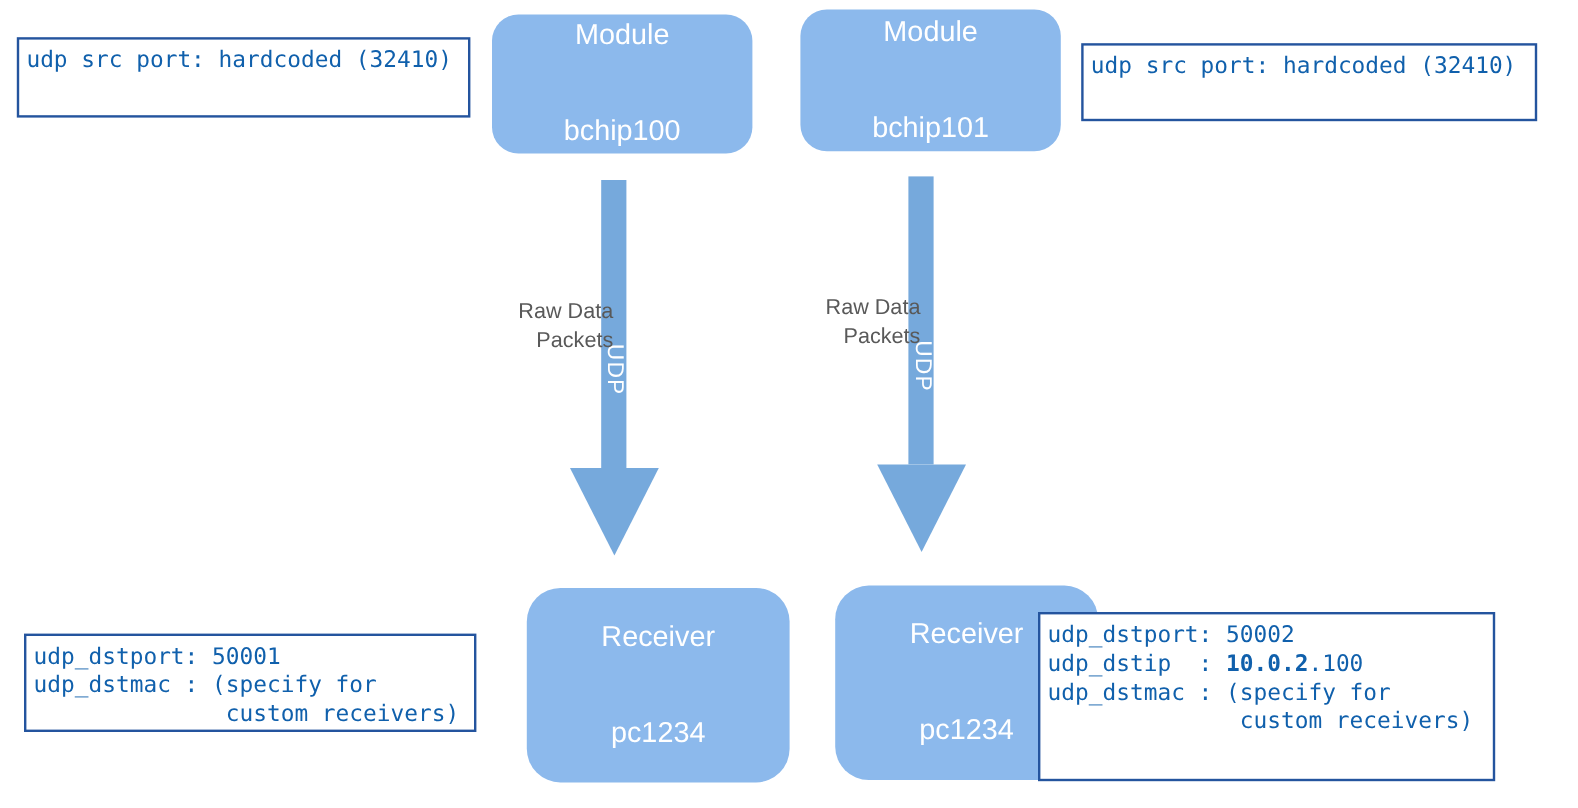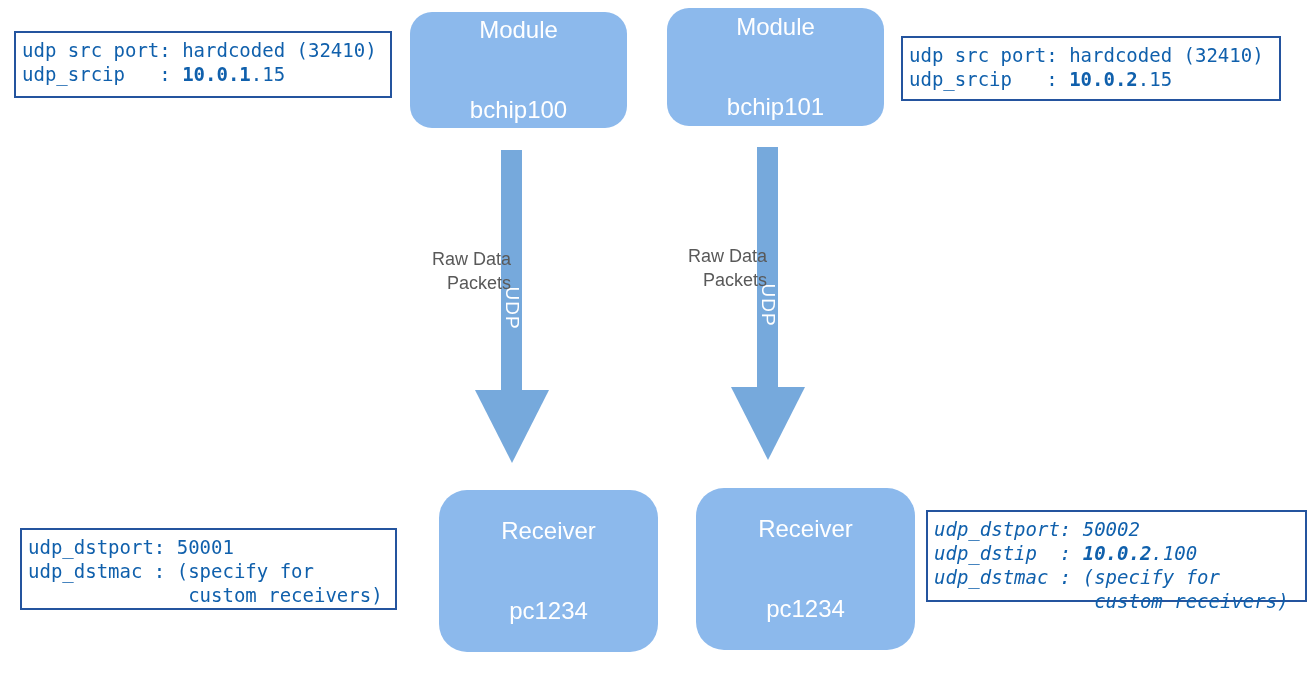--- a/index.html
+++ b/index.html
@@ -79,36 +79,34 @@
     text-align: right;
   }
 </style>
 </head>
 <body>
 
 <div id="canvas">
 
   <div class="cfg-box" style="left:14px; top:31px; width:378px; height:67px;">
     <div class="cfg-line">udp src port: hardcoded (32410)</div>
-    <div class="cfg-line"><span>udp_srcip   : </span><span class="ip-bold">10.0.1</span><span>.15</span></div>
   </div>
 
   <div class="node" style="left:410px; top:12px; width:217px; height:116px;">
     <div>Module</div>
     <div>bchip100</div>
   </div>
 
   <div class="node" style="left:667px; top:8px; width:217px; height:118px;">
     <div>Module</div>
     <div>bchip101</div>
   </div>
 
   <div class="cfg-box" style="left:901px; top:36px; width:380px; height:65px;">
     <div class="cfg-line">udp src port: hardcoded (32410)</div>
-    <div class="cfg-line"><span>udp_srcip   : </span><span class="ip-bold">10.0.2</span><span>.15</span></div>
   </div>
 
   <div class="arrow-shaft" style="left:501px; top:150px;"></div>
   <div class="arrow-head" style="left:475px; top:390px;"></div>
   <div class="udp-label" style="left:490px; top:297px;">UDP</div>
   <div class="flow-label" style="left:381px; top:247px;">
     <div>Raw Data</div>
     <div>Packets</div>
   </div>
 
@@ -129,20 +127,20 @@
     <div>Receiver</div>
     <div>pc1234</div>
   </div>
 
   <div class="cfg-box" style="left:20px; top:528px; width:377px; height:82px;">
     <div class="cfg-line">udp_dstport: 50001</div>
     <div class="cfg-line">udp_dstmac : (specify for</div>
     <div class="cfg-line">              custom receivers)</div>
   </div>
 
-  <div class="cfg-box" style="left:926px; top:510px; width:381px; height:92px;font-style:italic;">
+  <div class="cfg-box" style="left:865px; top:510px; width:381px; height:141px;">
     <div class="cfg-line">udp_dstport: 50002</div>
     <div class="cfg-line"><span>udp_dstip  : </span><span class="ip-bold">10.0.2</span><span>.100</span></div>
     <div class="cfg-line">udp_dstmac : (specify for</div>
     <div class="cfg-line">              custom receivers)</div>
   </div>
 
 </div>
 
 </body></html>

